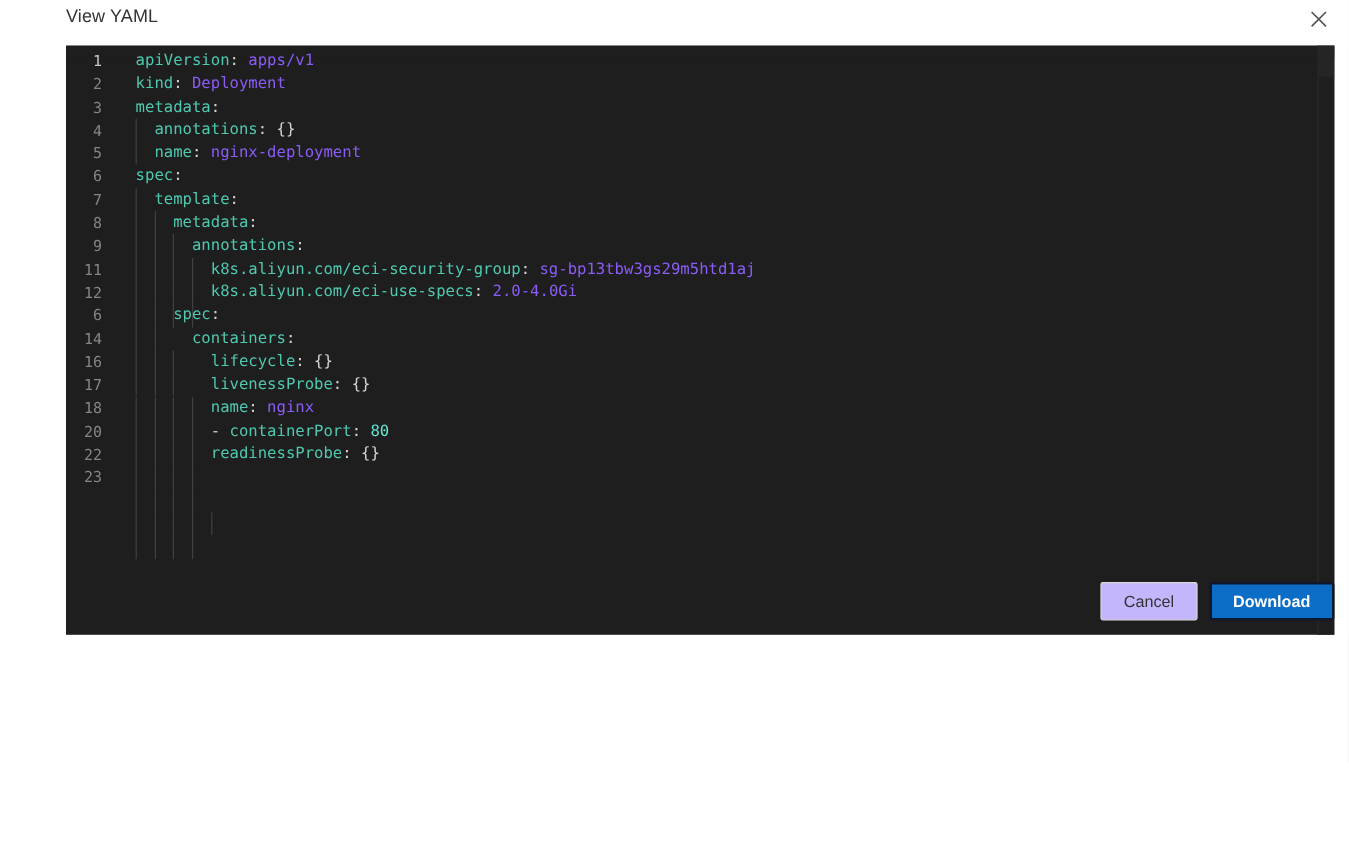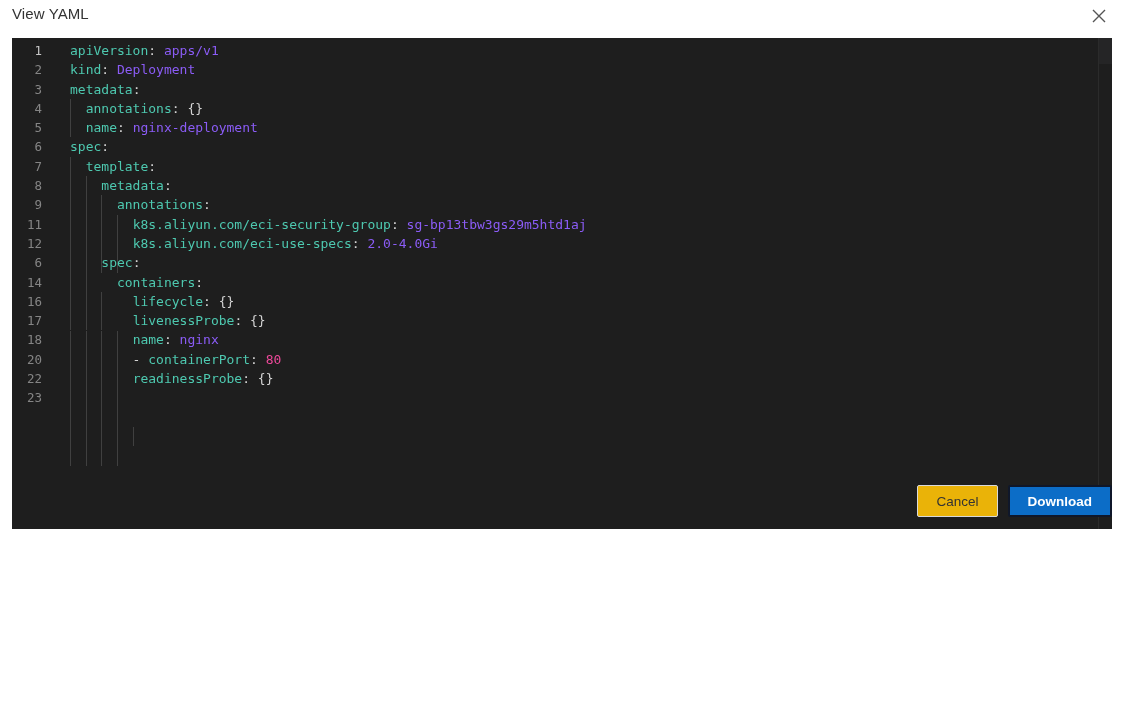--- a/index.html
+++ b/index.html
@@ -10,20 +10,21 @@
     font-family: "Liberation Sans", sans-serif;
     overflow: hidden;
   }
 
   .dialog {
     position: relative;
     width: 1124px; height: 529px;
     background: #ffffff;
     display: flex;
     flex-direction: column;
+    padding-left: 43px;
   }
 
   
   .dialog-header {
     height: 38px;
     flex: 0 0 38px;
     position: relative;
     background: #ffffff;
   }
   .dialog-title {
@@ -118,21 +119,21 @@
   .guide {
     position: absolute;
     width: 1px;
     background: #404040;
   }
 
   
   .k   { color: #4ec9b0; }  
   .v   { color: #8b5cf6; }  
   .p   { color: #d4d4d4; }  
-  .n   { color: #ec4899; }  
+  .n   { color: #5eead4; }  
 
   
   .dialog-footer {
     flex: 1 1 auto;
     position: relative;
     background: #ffffff;
   }
   .footer-buttons {
     position: absolute;
     right: 12px; bottom: 12px;
@@ -145,21 +146,21 @@
     font-size: 13.5px;
     height: 32px;
     border-radius: 2px;
     cursor: pointer;
     display: inline-flex;
     align-items: center;
     justify-content: center;
     padding: 0 18px;
   }
   .btn-cancel {
-    background: #eab308;
+    background: #c4b5fd;
     color: #333333;
     border: 1px solid #d9d9d9;
     min-width: 66px;
   }
   .btn-download {
     background: #0c6dc7;
     color: #ffffff;
     border: 2px solid #0f172a;
     font-weight: bold;
     min-width: 90px;

